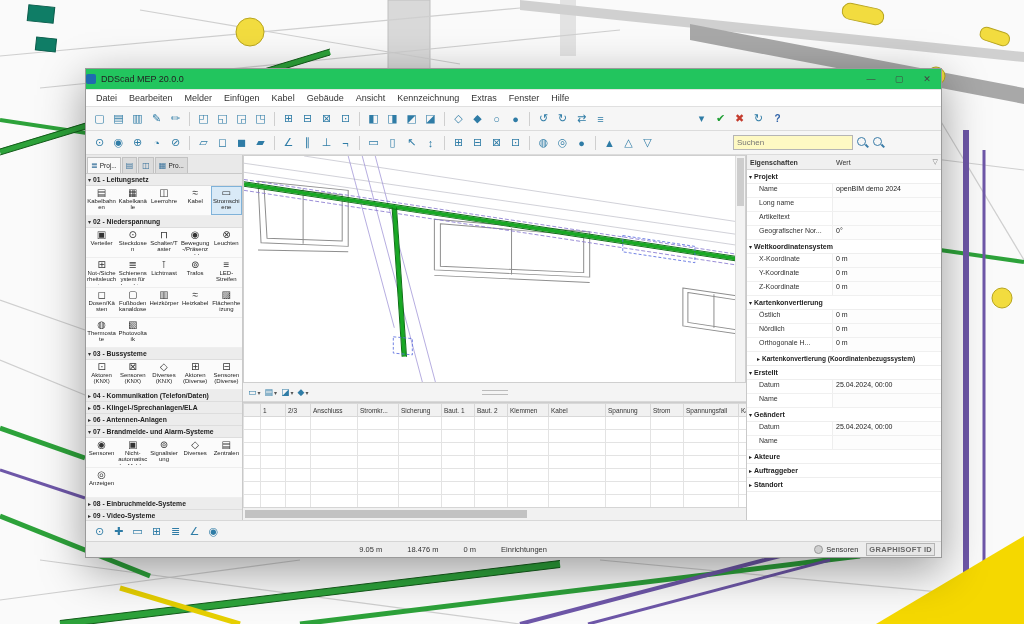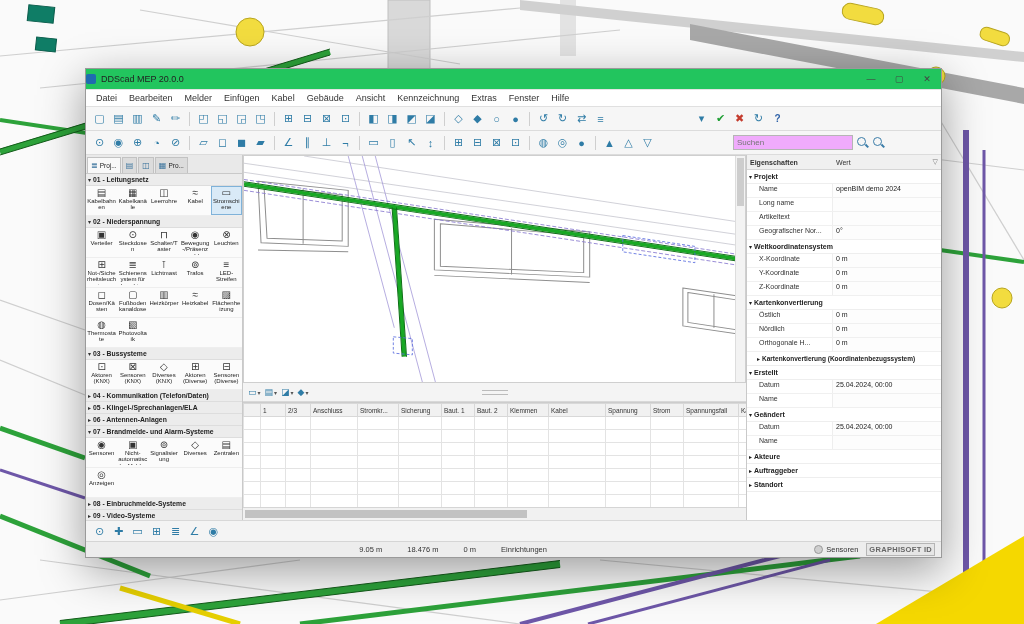--- a/index.html
+++ b/index.html
@@ -21,21 +21,21 @@
        border-bottom:1px solid #e0e0e0;flex:0 0 auto;}
   .menu-item{padding:0 6px;font-size:9px;color:#333;}
   .toolbar{height:23px;background:#f6f6f6;border-bottom:1px solid #dcdcdc;display:flex;
        align-items:center;padding:0 4px;flex:0 0 auto;}
   .tb-btn{width:17px;height:17px;display:flex;align-items:center;justify-content:center;
        font-size:11px;color:#2f7ca6;margin:0 1px;border-radius:2px;}
   .tb-sep{width:1px;height:14px;background:#cfcfcf;margin:0 4px;}
   .ok{color:#1e9e33}.bad{color:#c43c2e}.help{color:#2f62a8;font-weight:bold;font-size:10px}
   .tb-right{margin-left:auto;margin-right:150px;display:flex;align-items:center;}
   .search-wrap{margin-left:auto;margin-right:52px;display:flex;align-items:center;gap:3px;}
-  .search-input{width:112px;height:13px;font-size:8px;border:1px solid #b5b5b5;padding:0 3px;background:#f0abfc;outline:none;}
+  .search-input{width:112px;height:13px;font-size:8px;border:1px solid #b5b5b5;padding:0 3px;background:#fef9c3;outline:none;}
   .mag{position:relative;width:13px;height:13px;display:inline-block;}
   .mag::before{content:"";position:absolute;left:1px;top:1px;width:7px;height:7px;
        border:1.5px solid #3a7ca8;border-radius:50%;}
   .mag::after{content:"";position:absolute;left:9px;top:9px;width:4px;height:1.5px;
        background:#3a7ca8;transform:rotate(45deg);}
 
   
   .main{flex:1 1 auto;display:flex;min-height:0;}
 
   

